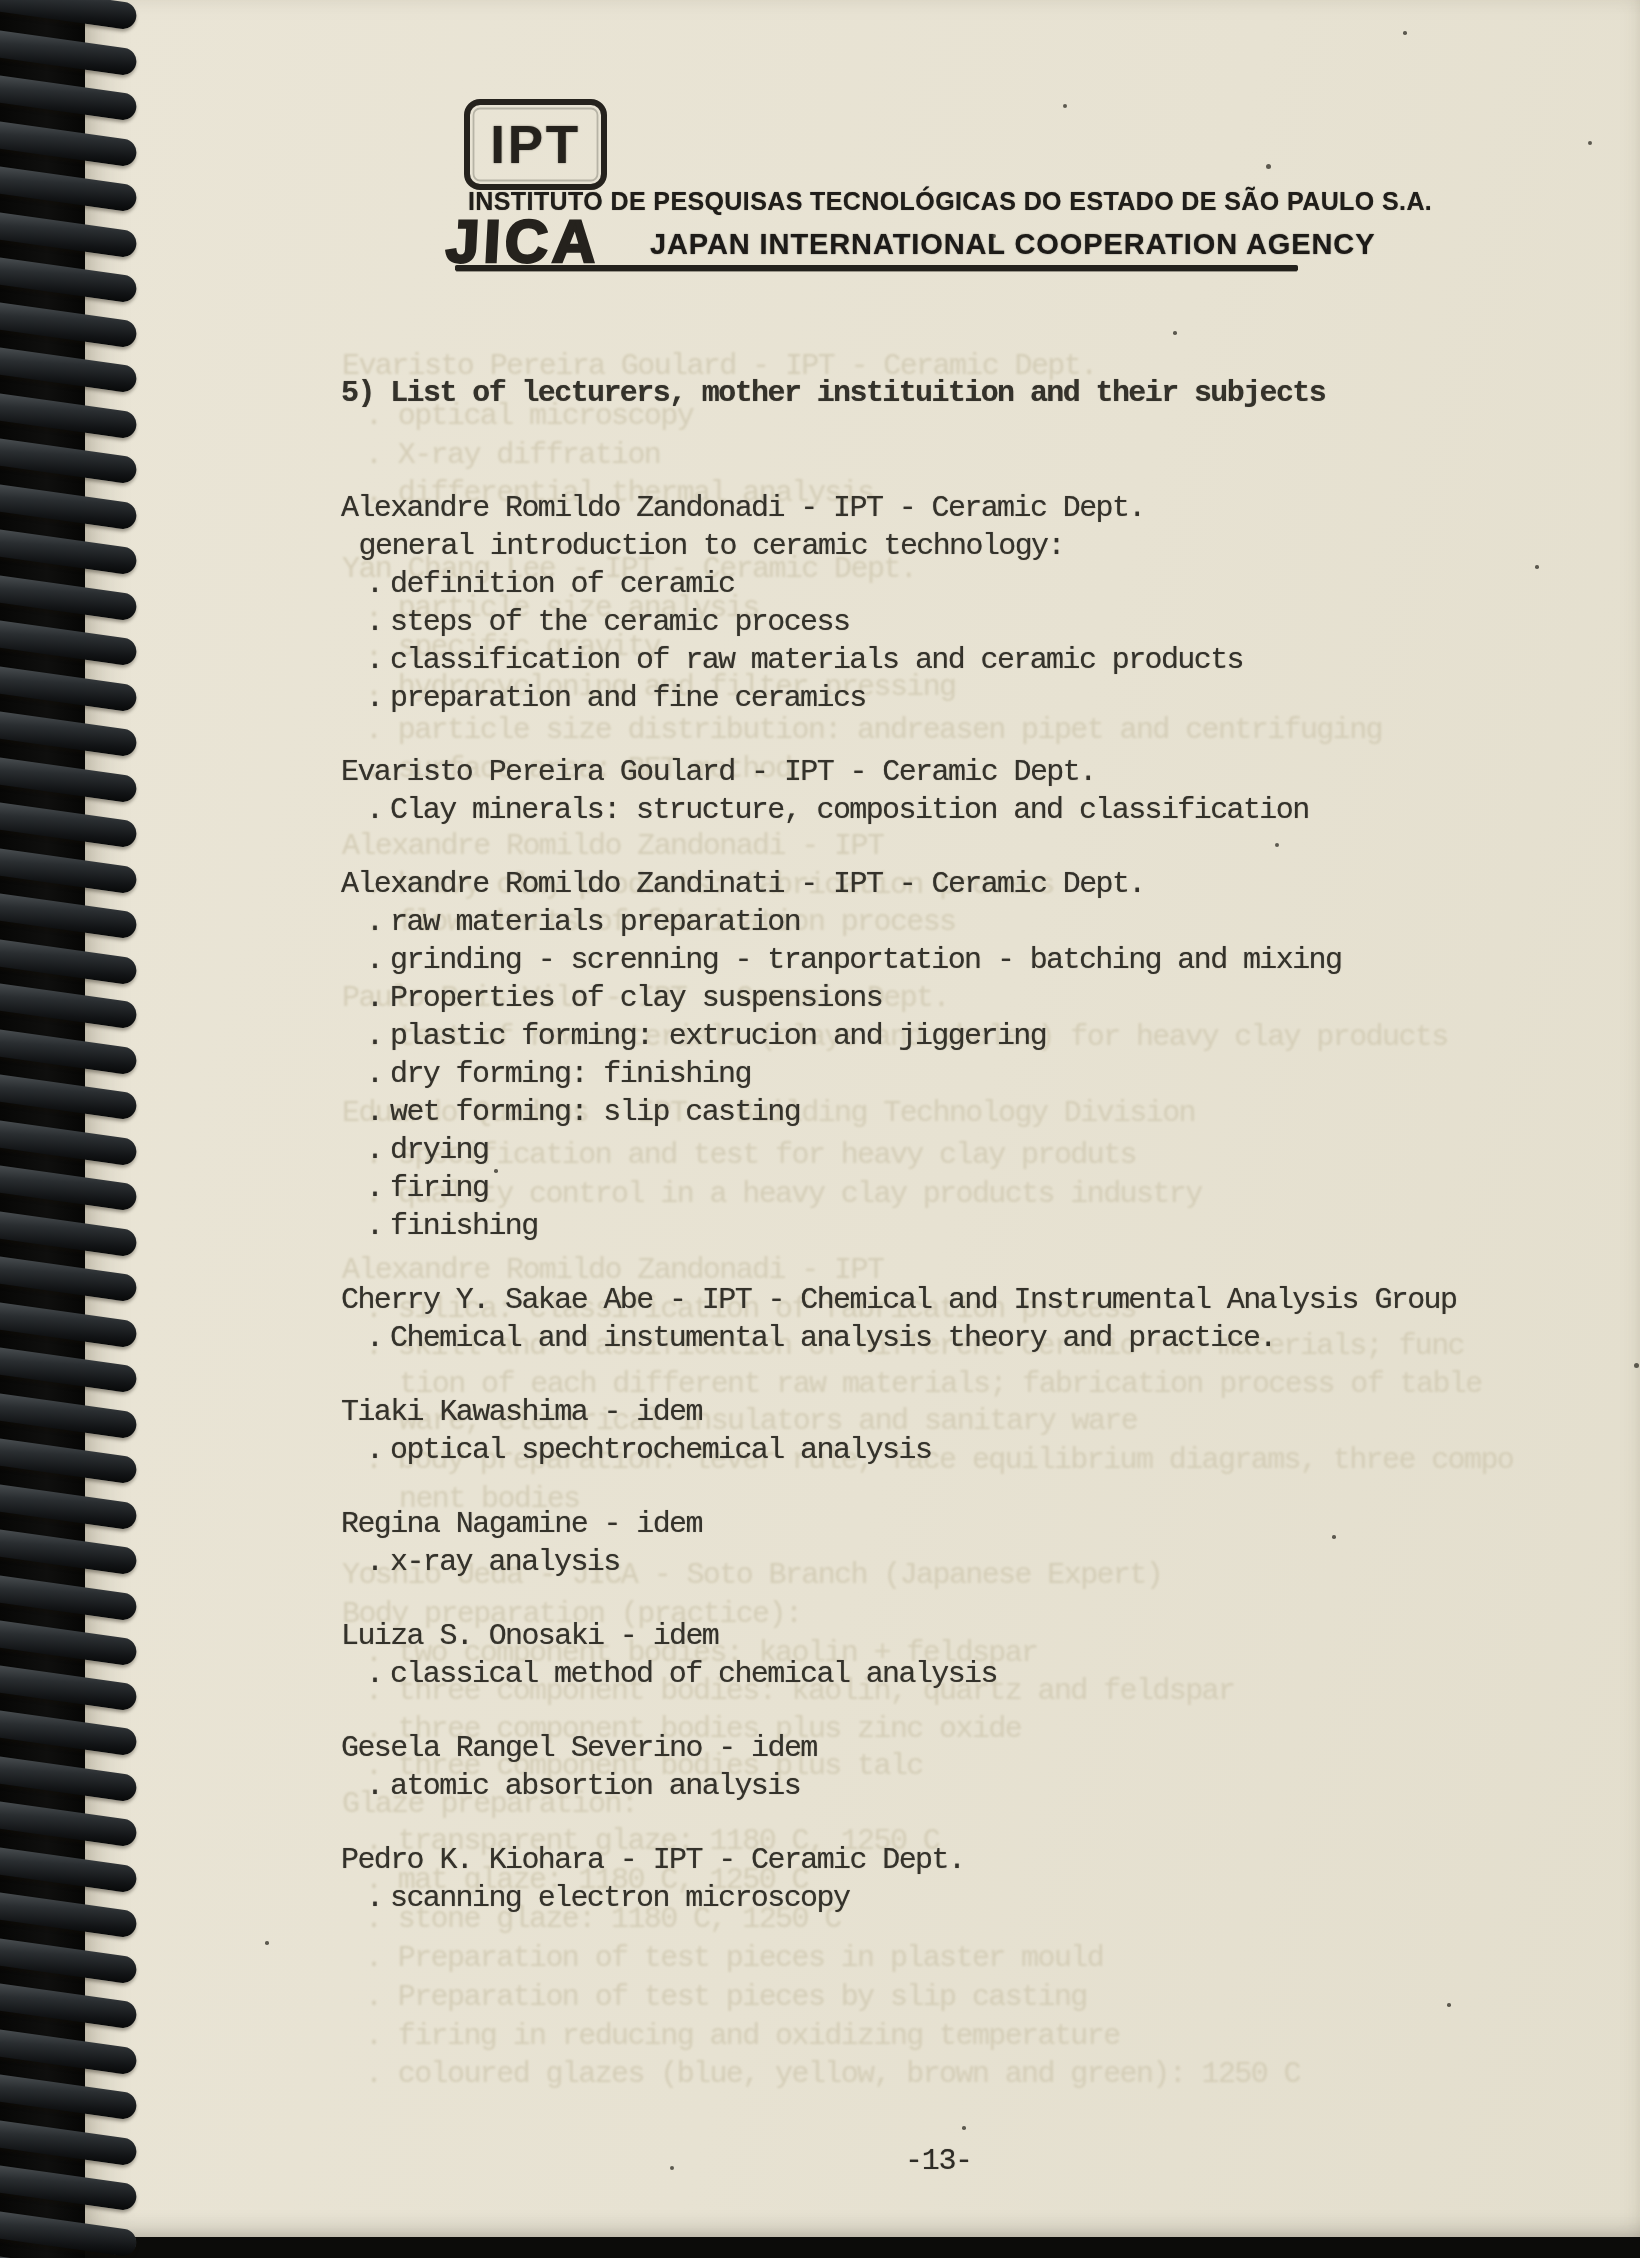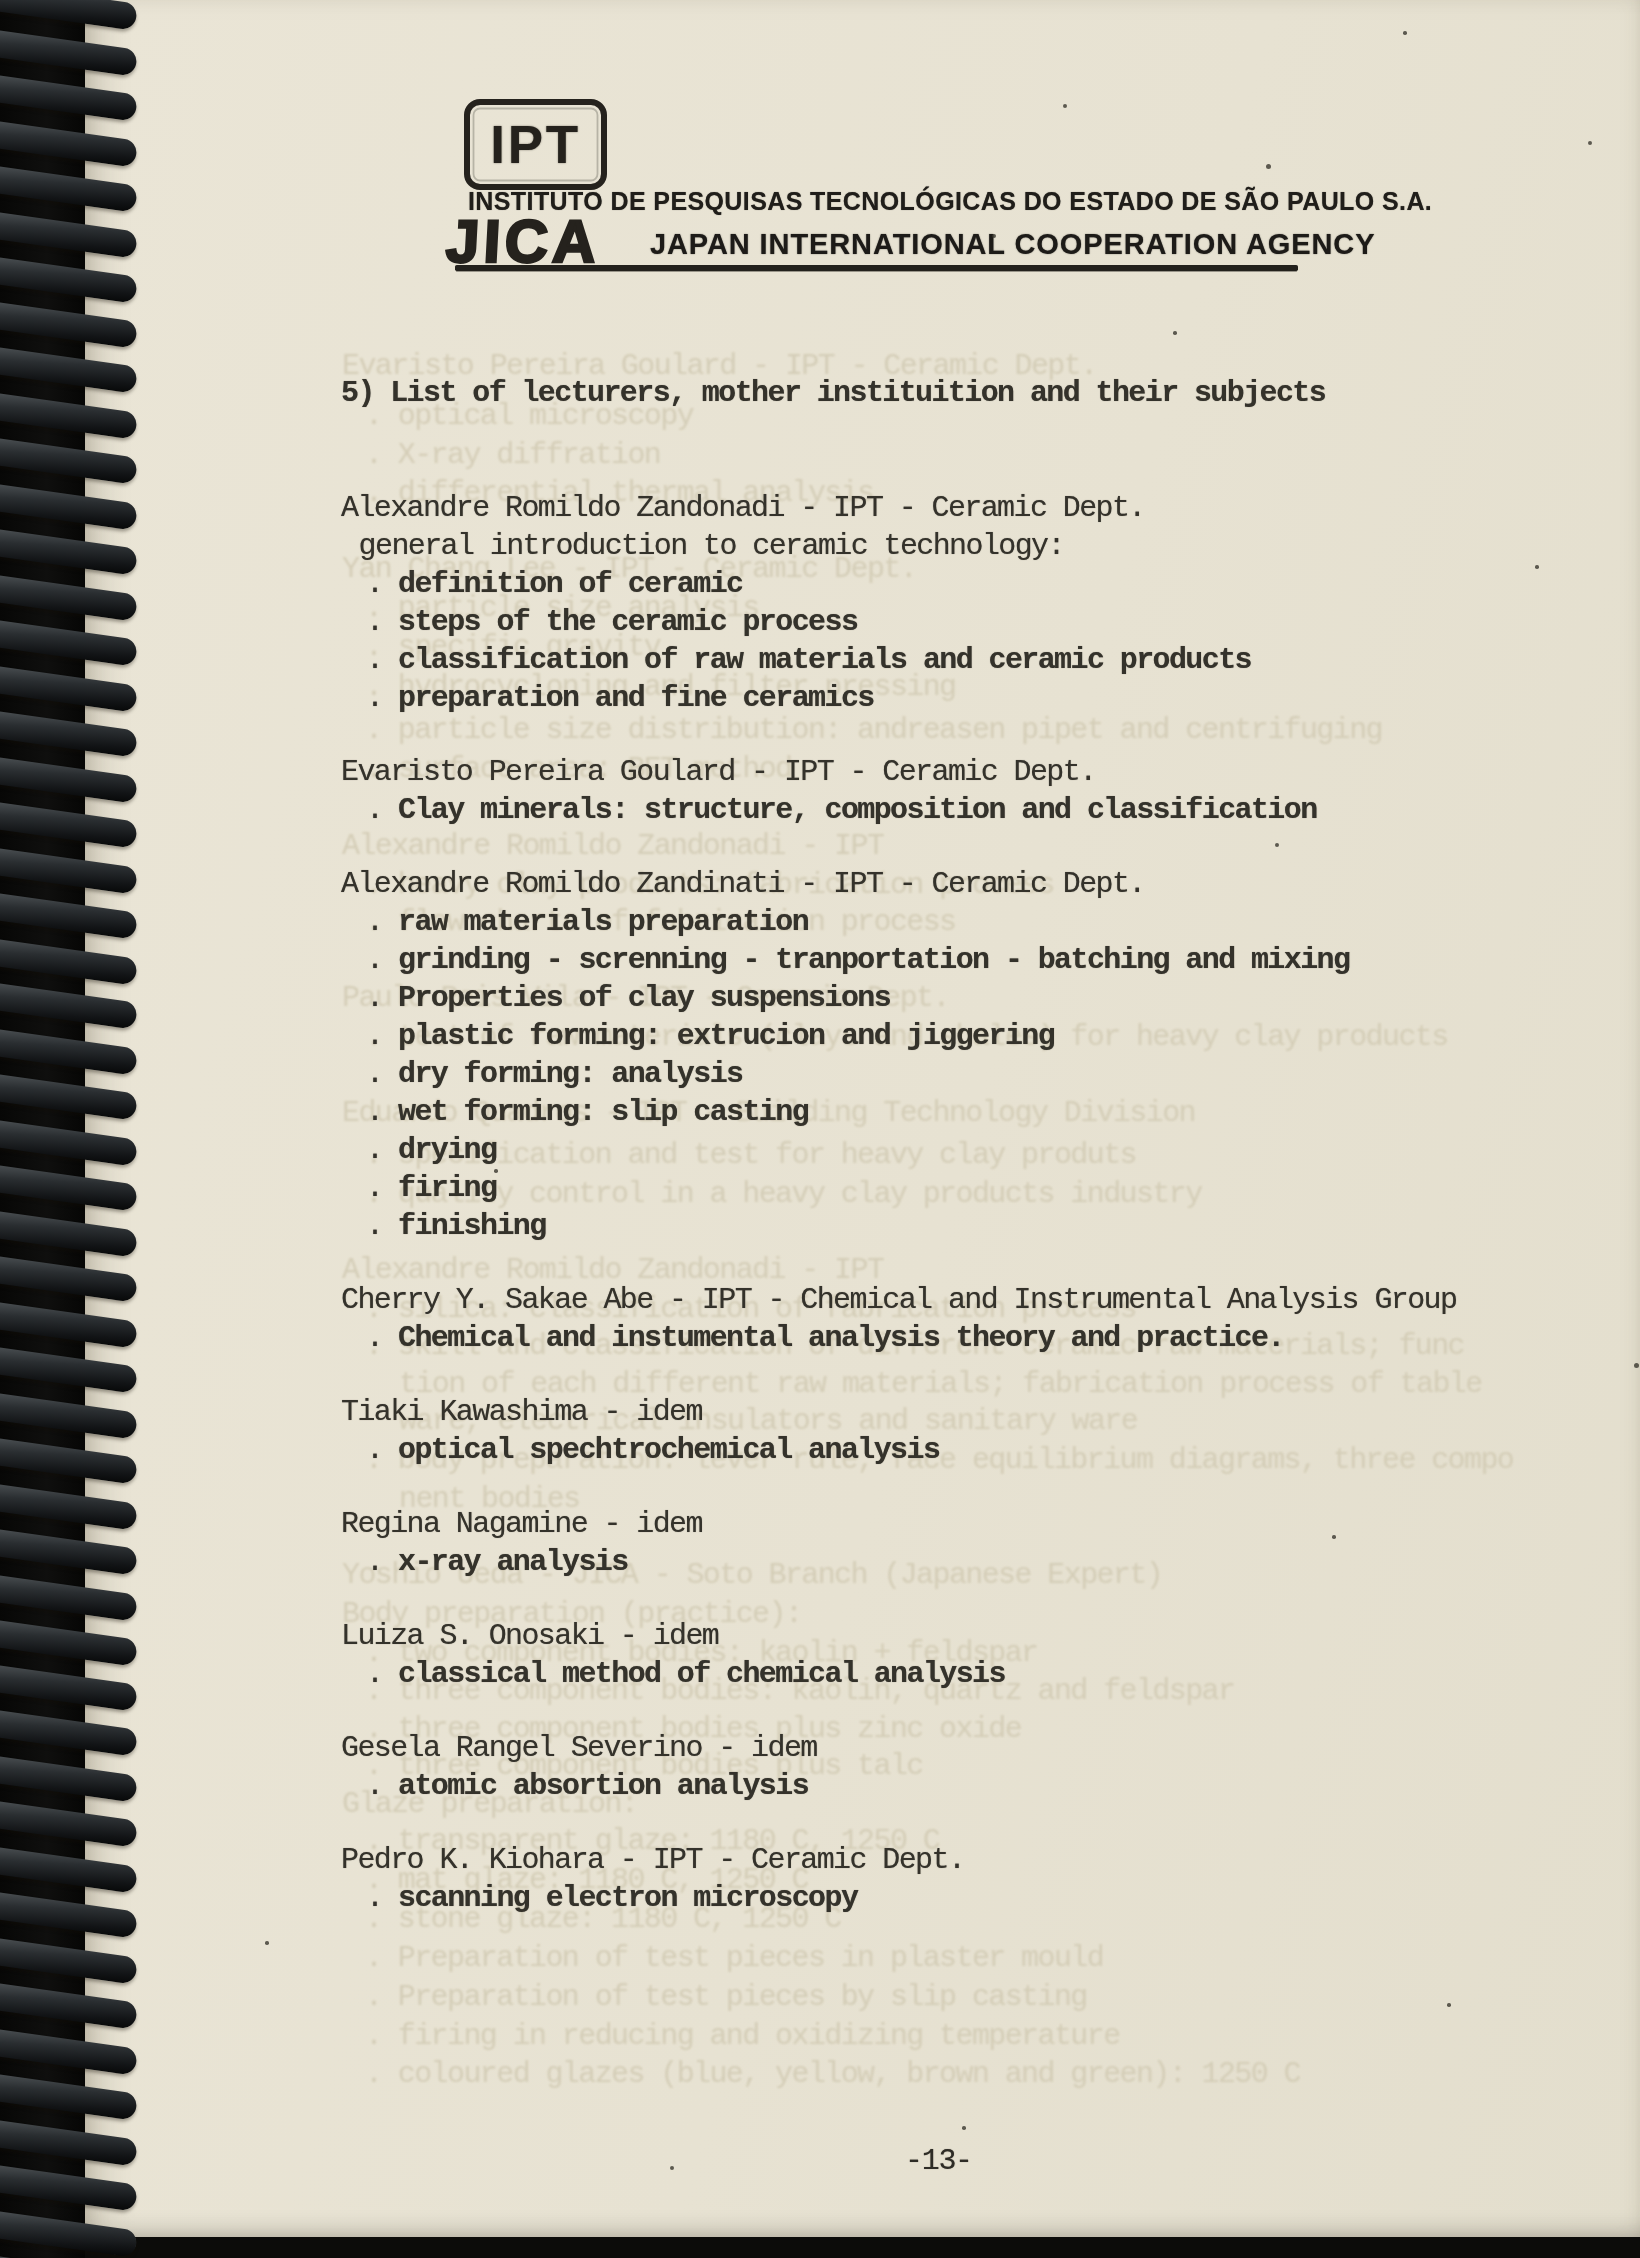--- a/index.html
+++ b/index.html
@@ -76,21 +76,21 @@
     color:#34322b;text-shadow:0 0 0.9px rgba(45,42,33,.55);
     z-index:2;
   }
   .doc-heading{margin:0 0 77px 0;white-space:nowrap;font-weight:bold;}
   .section{margin:0 0 36px 0;}
   .section:last-child{margin-bottom:0;}
   .section-title{white-space:nowrap;}
   .section-intro{padding-left:17.6px;white-space:nowrap;}
   .lecture-item{padding-left:25px;white-space:nowrap;}
   .lecture-item .dot{display:inline-block;width:17px;}
-  .lecture-item .it{margin-left:15px;font-weight:bold;}
+  .lecture-item .it{margin-left:7px;}
   
   .ghost-layer{position:absolute;left:0;top:0;width:100%;height:100%;z-index:1;}
   .ghost-line{
     position:absolute;white-space:nowrap;
     font-family:"Liberation Mono","DejaVu Sans Mono",monospace;
     font-size:30px;letter-spacing:-1.6px;
     color:#d2cbb4;filter:blur(1.1px);opacity:.9;
   }
   
   .page-number{
@@ -276,21 +276,21 @@
       <div class="section">
         <div class="section-title">Evaristo Pereira Goulard - IPT - Ceramic Dept.</div>
         <div class="lecture-item"><span class="dot">.</span><span class="it">Clay minerals: structure, composition and classification</span></div>
       </div>
       <div class="section">
         <div class="section-title">Alexandre Romildo Zandinati - IPT - Ceramic Dept.</div>
         <div class="lecture-item"><span class="dot">.</span><span class="it">raw materials preparation</span></div>
         <div class="lecture-item"><span class="dot">.</span><span class="it">grinding - screnning - tranportation - batching and mixing</span></div>
         <div class="lecture-item"><span class="dot">.</span><span class="it">Properties of clay suspensions</span></div>
         <div class="lecture-item"><span class="dot">.</span><span class="it">plastic forming: extrucion and jiggering</span></div>
-        <div class="lecture-item"><span class="dot">.</span><span class="it">dry forming: analysis</span></div>
+        <div class="lecture-item"><span class="dot">.</span><span class="it">dry forming: finishing</span></div>
         <div class="lecture-item"><span class="dot">.</span><span class="it">wet forming: slip casting</span></div>
         <div class="lecture-item"><span class="dot">.</span><span class="it">drying</span></div>
         <div class="lecture-item"><span class="dot">.</span><span class="it">firing</span></div>
         <div class="lecture-item"><span class="dot">.</span><span class="it">finishing</span></div>
       </div>
       <div class="section">
         <div class="section-title">Cherry Y. Sakae Abe - IPT - Chemical and Instrumental Analysis Group</div>
         <div class="lecture-item"><span class="dot">.</span><span class="it">Chemical and instumental analysis theory and practice.</span></div>
       </div>
       <div class="section">

